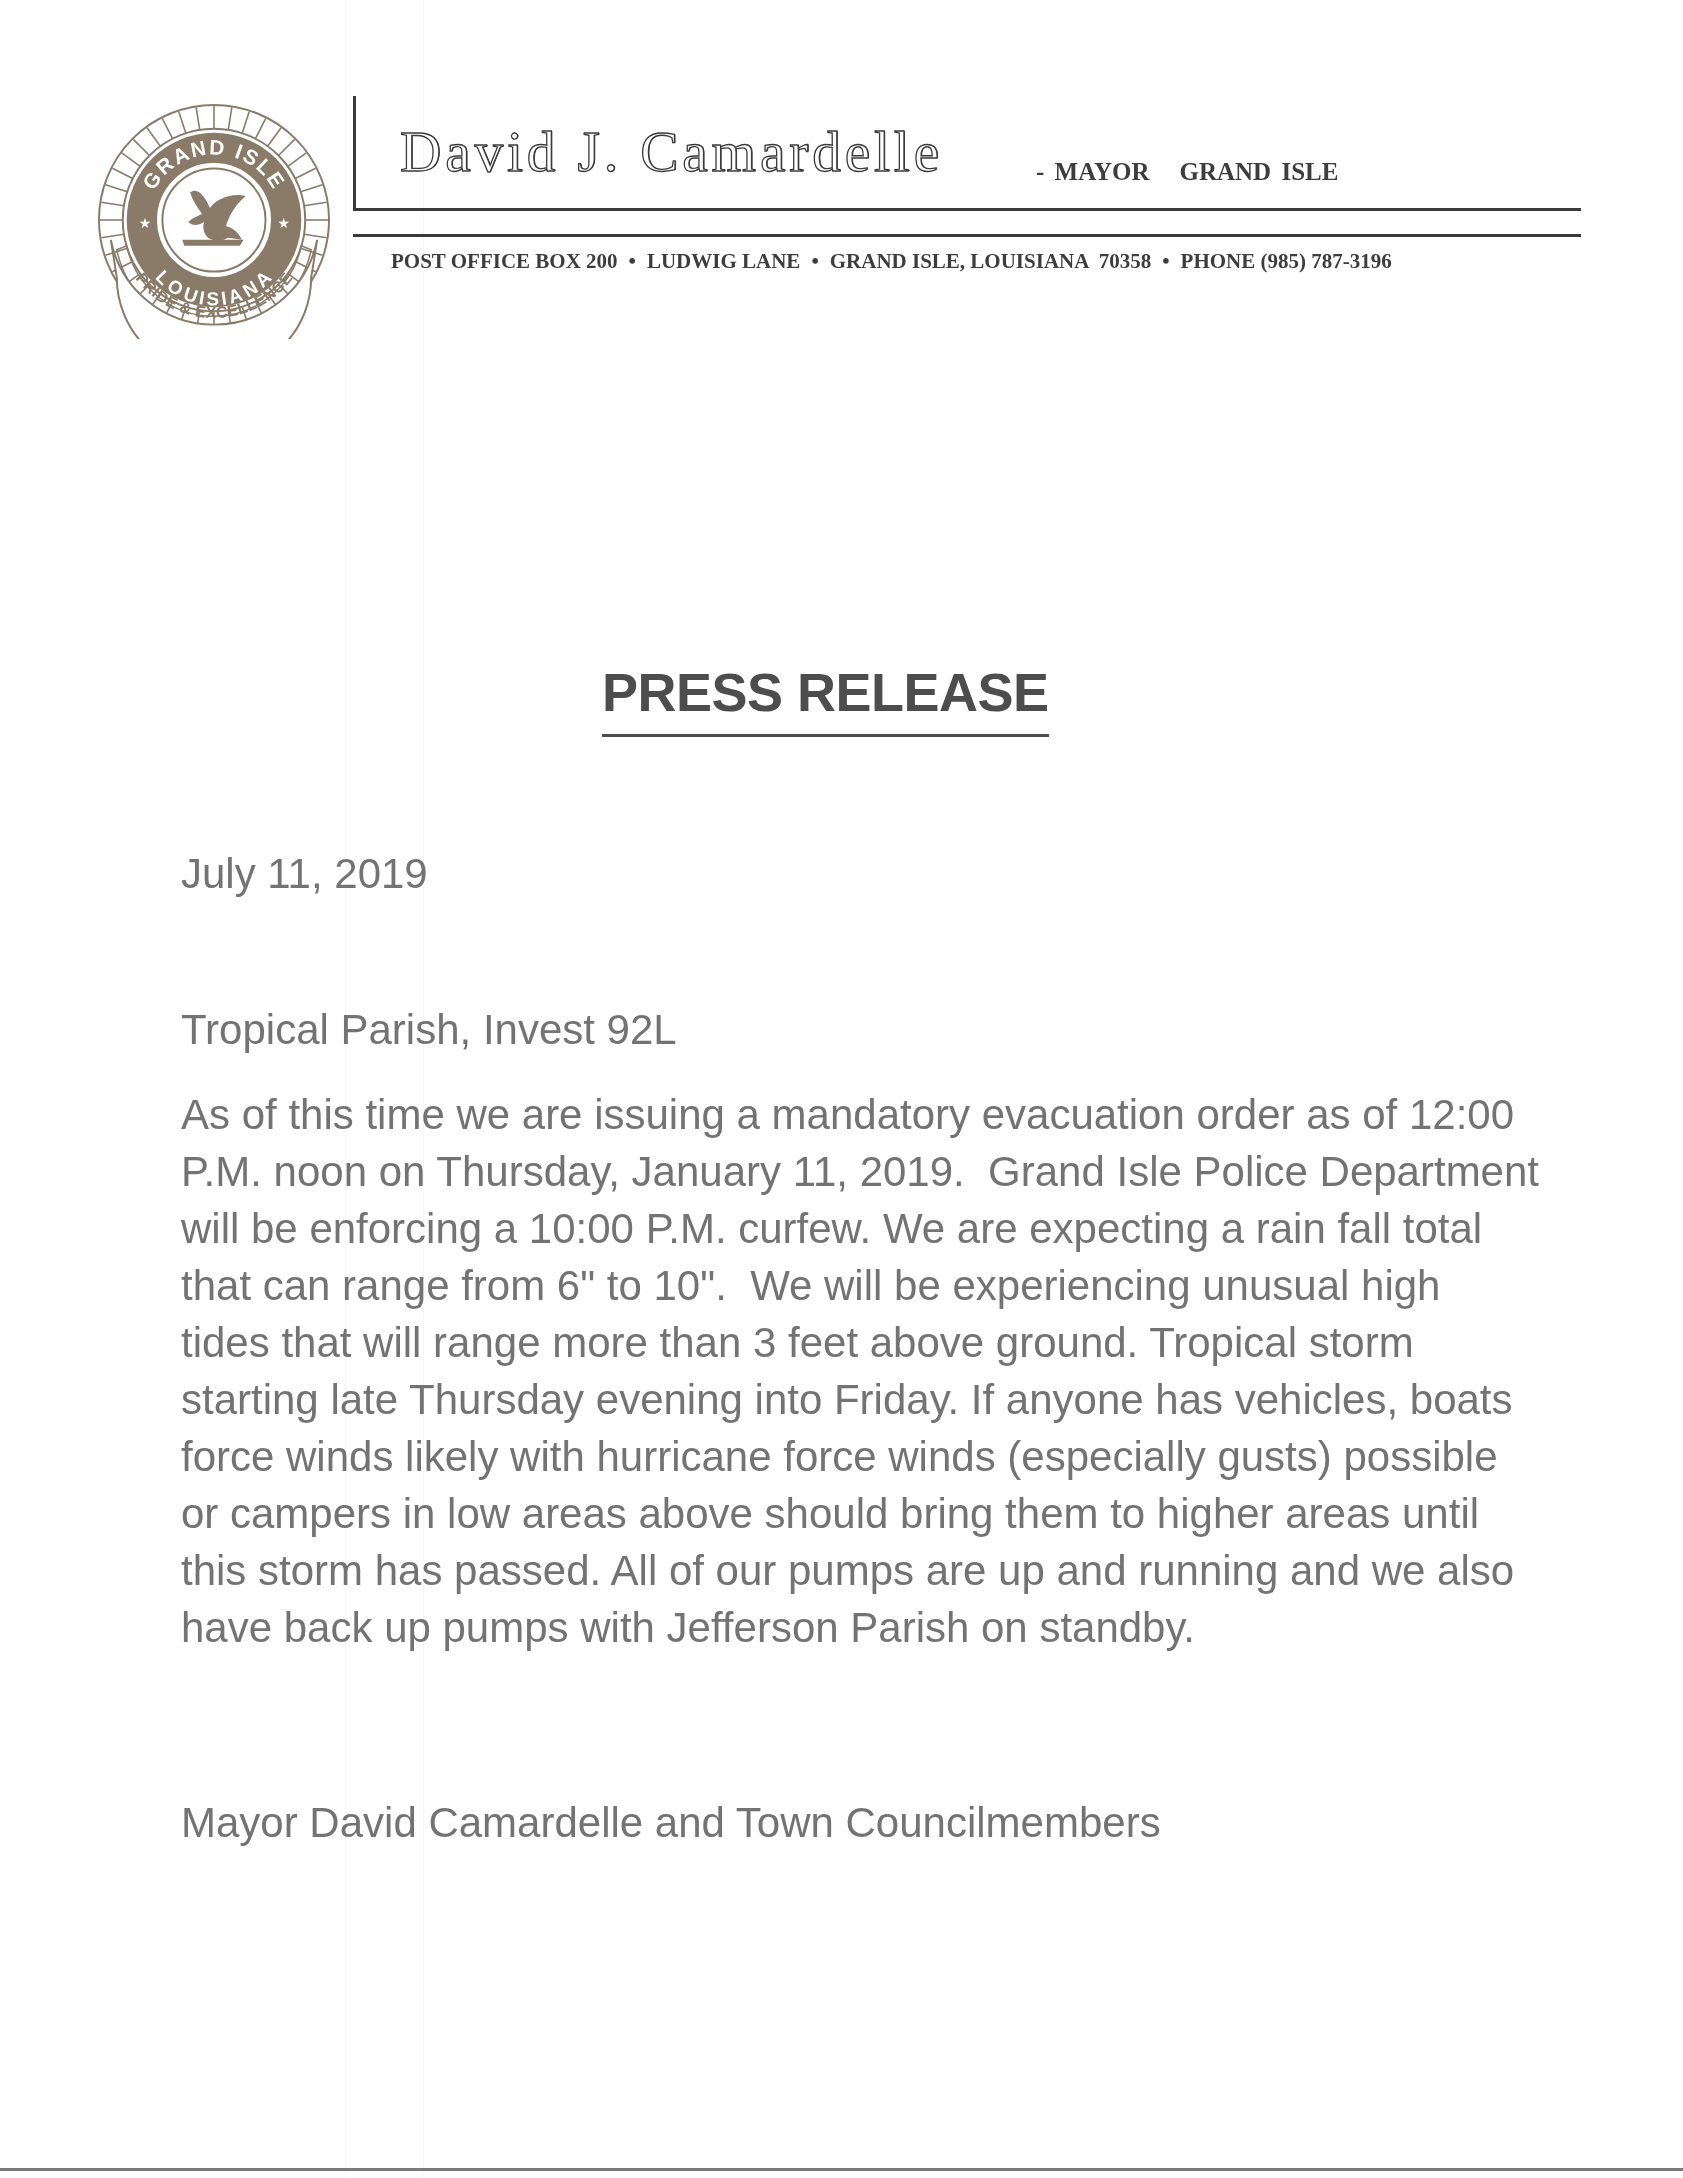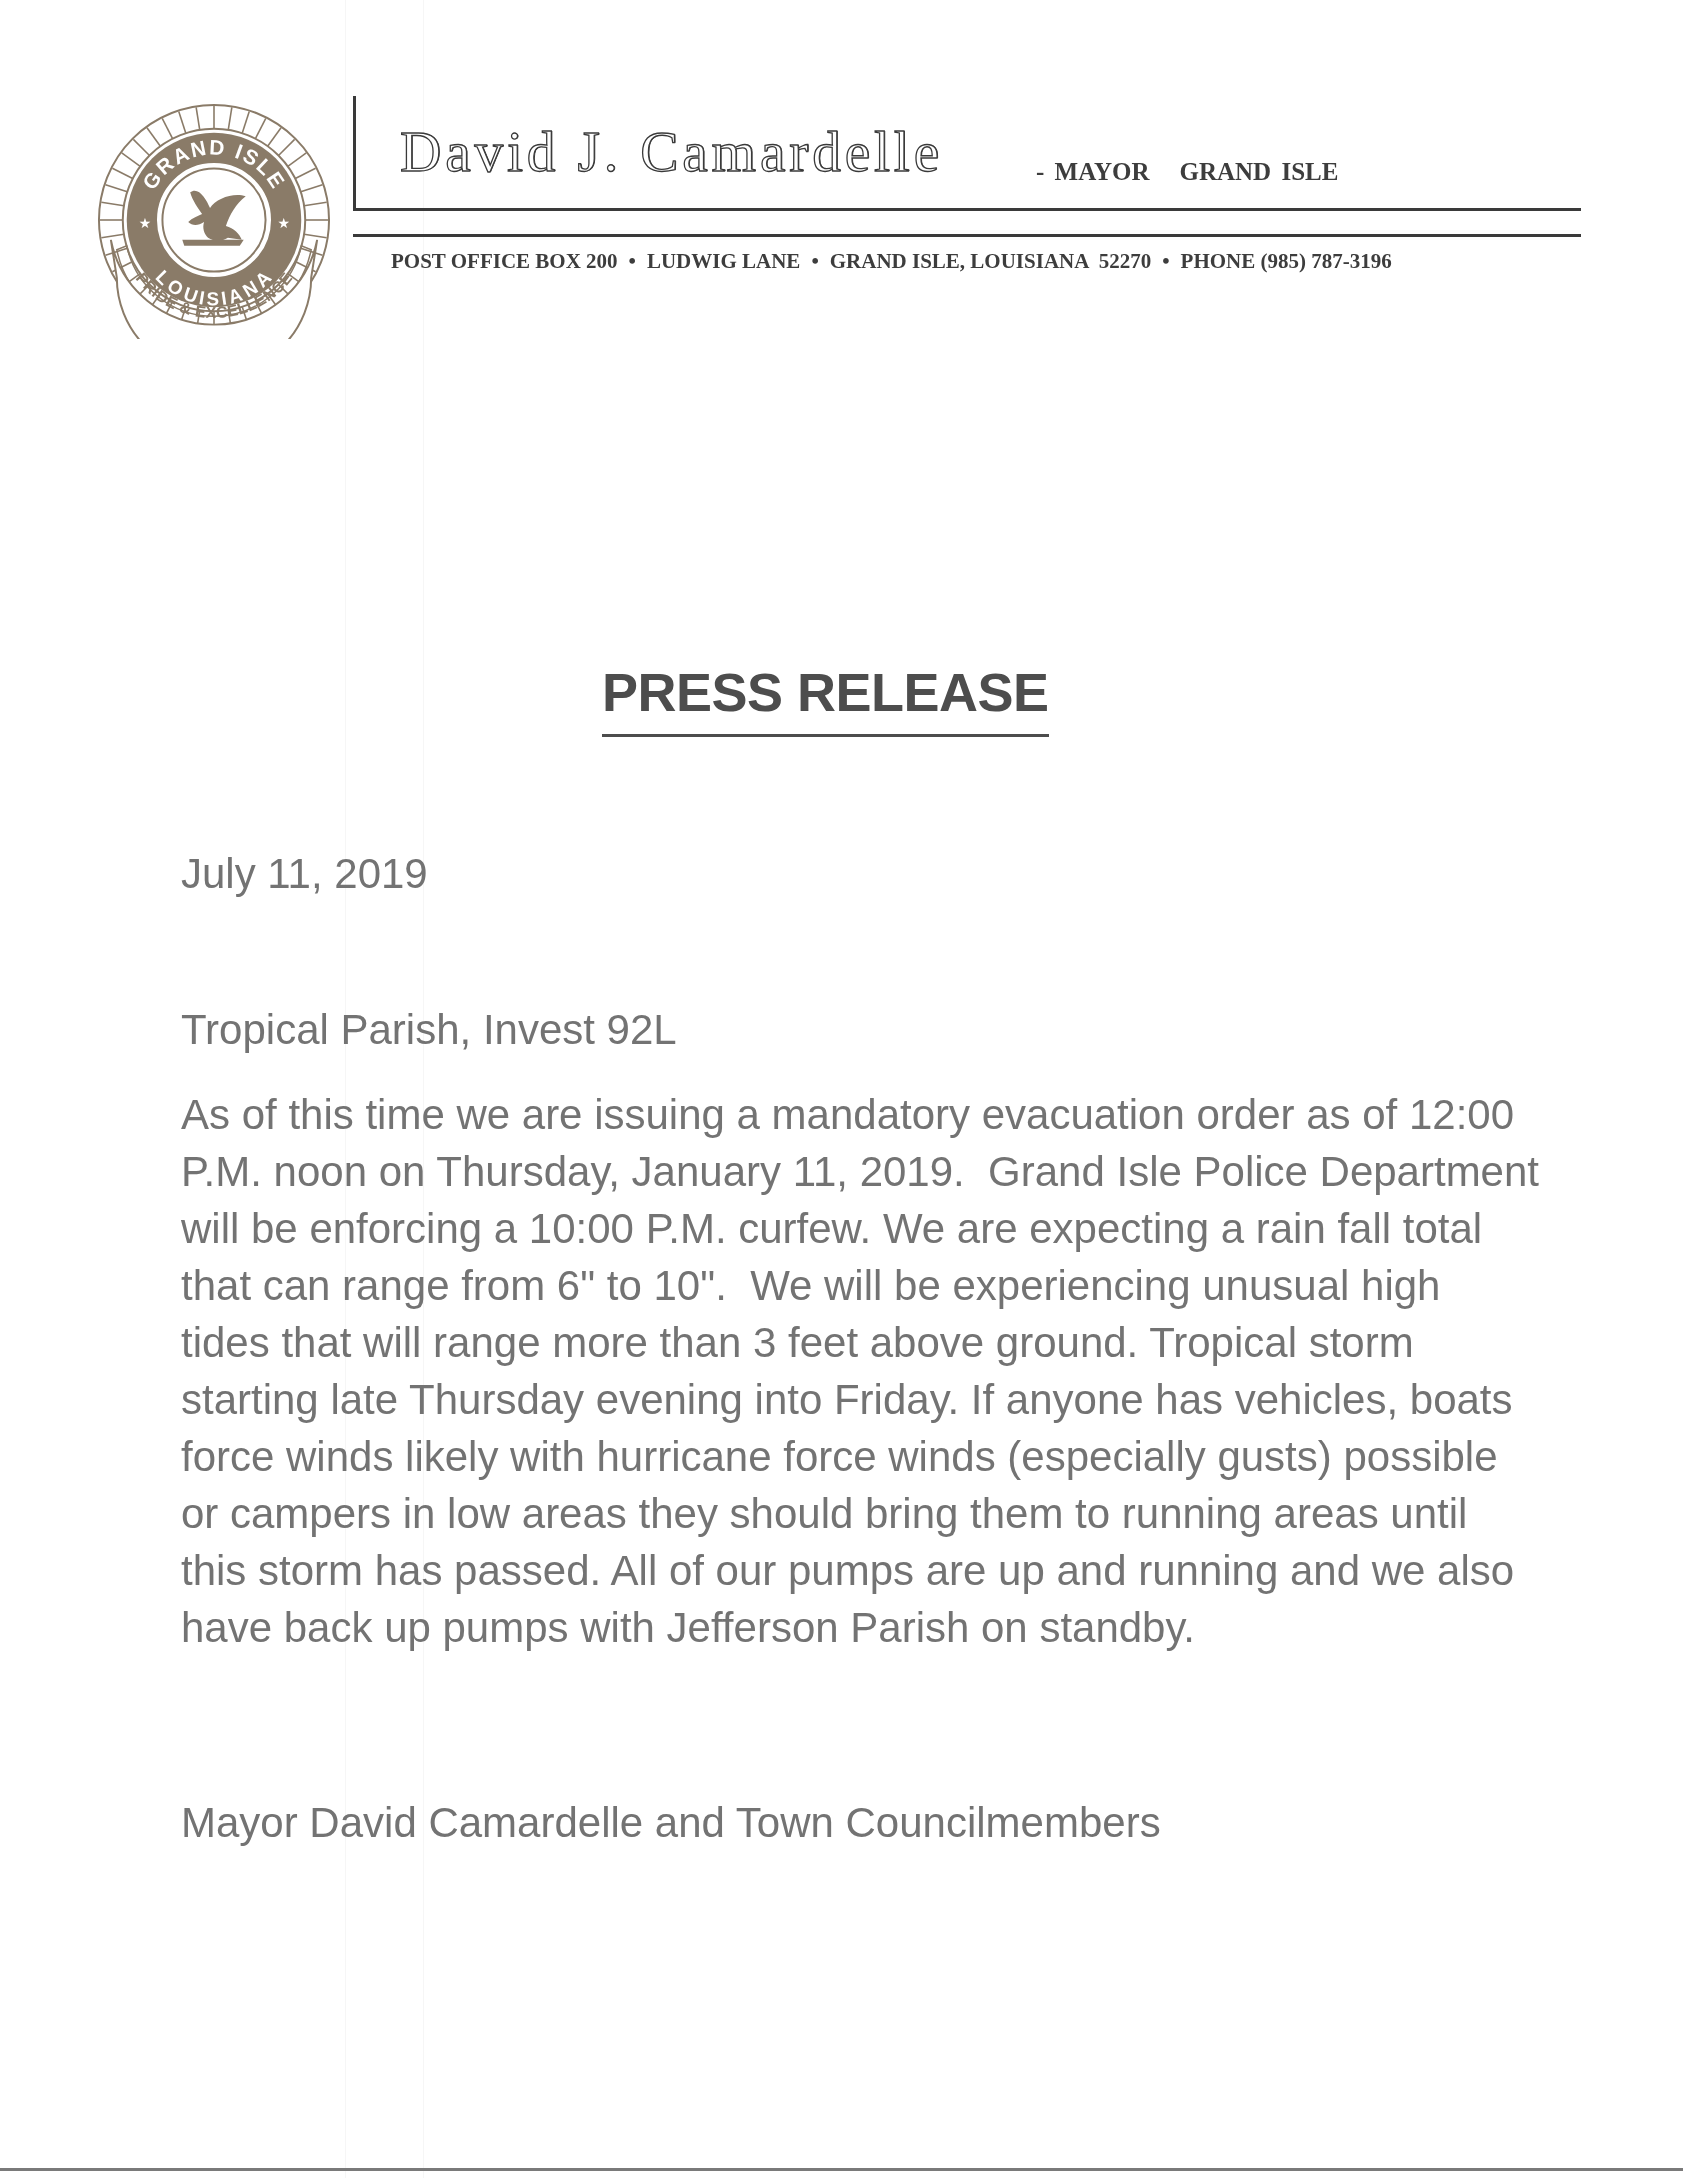--- a/index.html
+++ b/index.html
@@ -148,35 +148,35 @@
 <div class="lh-vline"></div>
 <div class="lh-rule1"></div>
 <div class="lh-rule2"></div>
 
 <div class="lh-name">David J. Camardelle</div>
 <div class="lh-title">
   <span>-</span>
   <span>MAYOR</span><span class="gap"></span><span>GRAND ISLE</span>
 </div>
 <div class="lh-address">
-  <span>POST OFFICE BOX 200</span><span class="sep">•</span><span>LUDWIG LANE</span><span class="sep">•</span><span style="white-space:pre">GRAND ISLE, LOUISIANA  52270</span><span class="sep">•</span><span>PHONE (985) 787-3196</span>
+  <span>POST OFFICE BOX 200</span><span class="sep">•</span><span>LUDWIG LANE</span><span class="sep">•</span><span style="white-space:pre">GRAND ISLE, LOUISIANA  70358</span><span class="sep">•</span><span>PHONE (985) 787-3196</span>
 </div>
 
 <div class="press-title">PRESS RELEASE</div>
 
 <div class="body-text date">July 11, 2019</div>
 <div class="body-text subject">Tropical Parish, Invest 92L</div>
 
 <div class="body-text para">
   <span class="line">As of this time we are issuing a mandatory evacuation order as of 12:00</span>
   <span class="line" style="white-space:pre">P.M. noon on Thursday, January 11, 2019.  Grand Isle Police Department</span>
   <span class="line">will be enforcing a 10:00 P.M. curfew. We are expecting a rain fall total</span>
   <span class="line" style="white-space:pre">that can range from 6" to 10".  We will be experiencing unusual high</span>
   <span class="line">tides that will range more than 3 feet above ground. Tropical storm</span>
   <span class="line">starting late Thursday evening into Friday. If anyone has vehicles, boats</span>
   <span class="line">force winds likely with hurricane force winds (especially gusts) possible</span>
-  <span class="line">or campers in low areas they should bring them to running areas until</span>
+  <span class="line">or campers in low areas above should bring them to higher areas until</span>
   <span class="line">this storm has passed. All of our pumps are up and running and we also</span>
   <span class="line">have back up pumps with Jefferson Parish on standby.</span>
 </div>
 
 <div class="body-text signature">Mayor David Camardelle and Town Councilmembers</div>
 
 
 </body></html>

